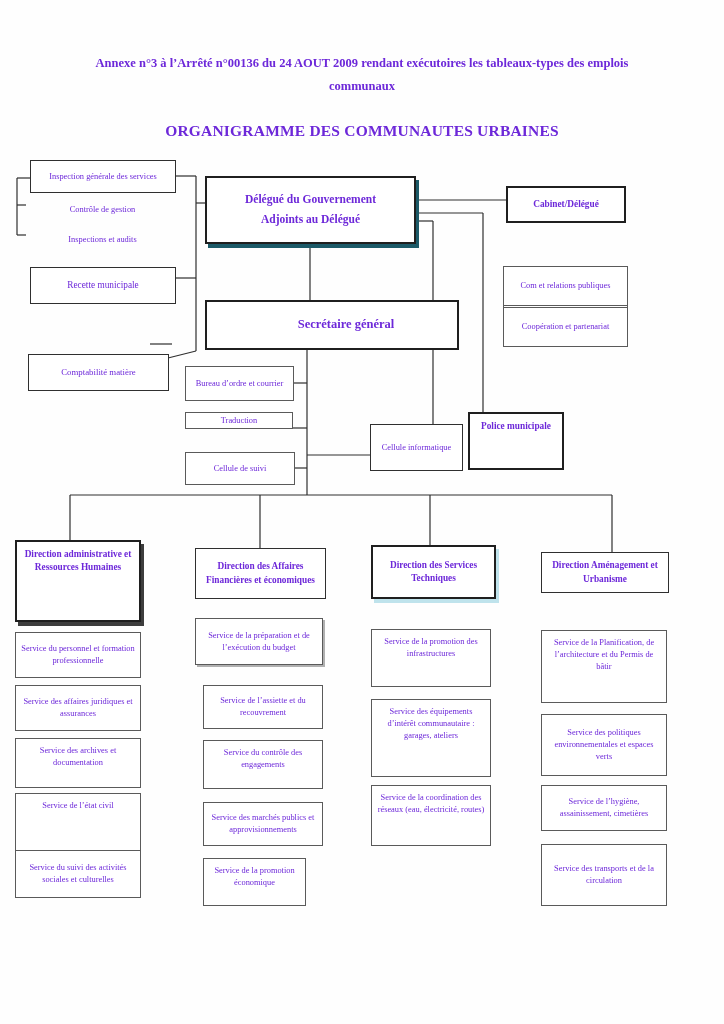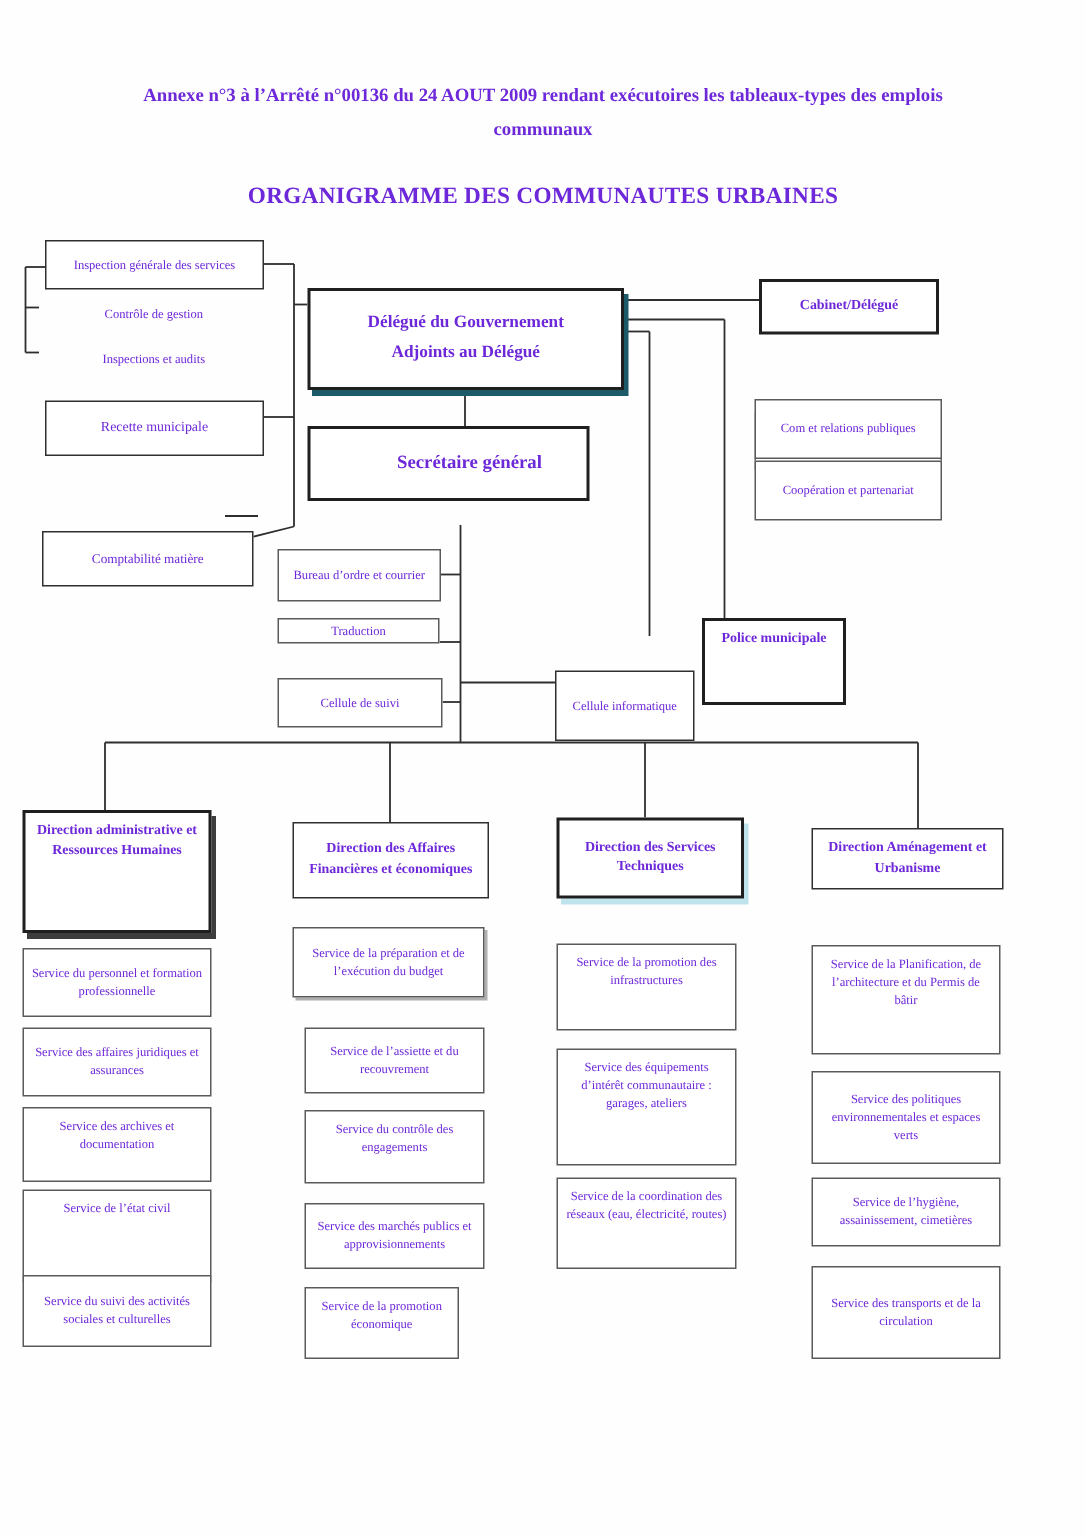--- a/index.html
+++ b/index.html
@@ -75,36 +75,36 @@
     <span>Annexe n°3 à l’Arrêté n°00136 du 24 AOUT 2009 rendant exécutoires les tableaux-types des emplois</span><br>
     <span>communaux</span>
   </div>
   <div class="main-title">ORGANIGRAMME DES COMMUNAUTES URBAINES</div>
 
   <div class="box mid" style="left:30px;top:160px;width:146px;height:33px;">Inspection générale des services</div>
   <div class="box plain" style="left:40px;top:202px;width:125px;height:16px;">Contrôle de gestion</div>
   <div class="box plain" style="left:40px;top:232px;width:125px;height:16px;">Inspections et audits</div>
   <div class="box mid" style="left:30px;top:267px;width:146px;height:37px;font-size:9.3px;">Recette municipale</div>
 
-  <div class="box strong" id="delegue" style="left:205px;top:192px;width:211px;height:68px;">
+  <div class="box strong" id="delegue" style="left:205px;top:176px;width:211px;height:68px;">
     <span>Délégué du Gouvernement</span>
     <span>Adjoints au Délégué</span>
   </div>
 
   <div class="box strong" id="cabinet" style="left:506px;top:186px;width:120px;height:37px;">Cabinet/Délégué</div>
   <div class="box" style="left:503px;top:227px;width:125px;height:38px;margin-top:48px;">Secrétariat particulier</div>
   <div class="box" style="left:503px;top:266px;width:125px;height:40px;">Com et relations publiques</div>
   <div class="box" style="left:503px;top:307px;width:125px;height:40px;">Coopération et partenariat</div>
 
-  <div class="box strong" id="sg" style="left:205px;top:284px;width:188px;height:50px;padding-left:32px;">Secrétaire général</div>
+  <div class="box strong" id="sg" style="left:205px;top:300px;width:254px;height:50px;padding-left:32px;">Secrétaire général</div>
   <div class="box mid" style="left:28px;top:354px;width:141px;height:37px;font-size:8.8px;">Comptabilité matière</div>
   <div class="box" style="left:185px;top:366px;width:109px;height:35px;">Bureau d’ordre et courrier</div>
   <div class="box" style="left:185px;top:412px;width:108px;height:17px;">Traduction</div>
   <div class="box" style="left:185px;top:452px;width:110px;height:33px;">Cellule de suivi</div>
-  <div class="box mid" style="left:370px;top:424px;width:93px;height:47px;margin-top:23px;">Cellule informatique</div>
+  <div class="box mid" style="left:370px;top:424px;width:93px;height:47px;">Cellule informatique</div>
   <div class="box strong toptext" id="police" style="left:468px;top:412px;width:96px;height:58px;">Police municipale</div>
 
   <div class="box strong dir toptext" id="dir-admin" style="left:15px;top:540px;width:126px;height:82px;">Direction administrative et Ressources Humaines</div>
   <div class="box strong dir" id="dir-tech" style="left:371px;top:545px;width:125px;height:54px;">Direction des Services Techniques</div>
   <div class="box mid dir" style="left:195px;top:548px;width:131px;height:51px;font-weight:bold;">Direction des Affaires Financières et économiques</div>
   <div class="box mid dir" style="left:541px;top:552px;width:128px;height:41px;font-weight:bold;">Direction Aménagement et Urbanisme</div>
 
   <div class="box" style="left:15px;top:632px;width:126px;height:46px;">Service du personnel et formation professionnelle</div>
   <div class="box" style="left:15px;top:685px;width:126px;height:46px;">Service des affaires juridiques et assurances</div>
   <div class="box toptext" style="left:15px;top:738px;width:126px;height:50px;">Service des archives et documentation</div>

